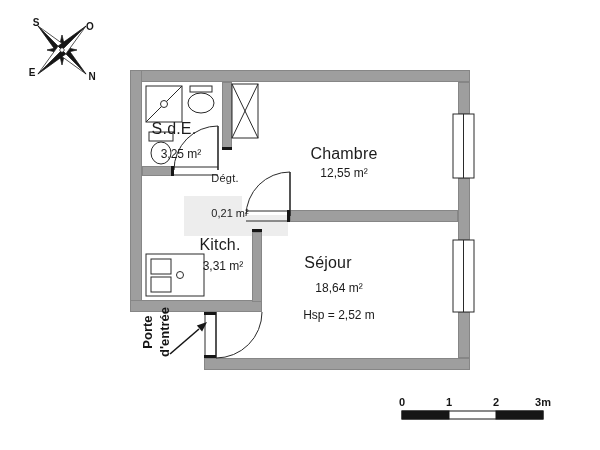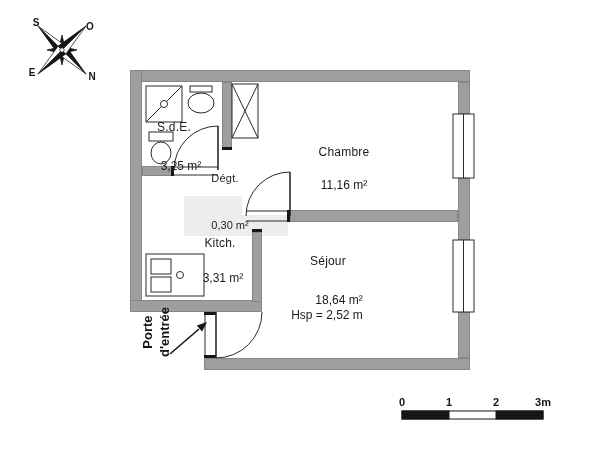--- a/index.html
+++ b/index.html
@@ -5,22 +5,22 @@
   * { margin:0; padding:0; box-sizing:border-box; }
   html,body { background:#ffffff; }
   body { font-family:"Liberation Sans","DejaVu Sans",sans-serif; color:#1b1b1b; }
   .stage { position:relative; width:600px; height:450px; background:#fff; overflow:hidden; }
 
   .watermark { position:absolute; background:#ededed; }
 
   .wall { position:absolute; background:#9e9e9e; box-shadow: inset 0 0 0 1px #868686; }
 
   .lbl { position:absolute; transform:translateX(-50%); white-space:nowrap; color:#1b1b1b; }
-  .room-name { font-size:12px; letter-spacing:.2px; }
-  .room-area { font-size:12px;margin-top:12px; }
+  .room-name { font-size:16px; letter-spacing:.2px; }
+  .room-area { font-size:12px; }
   .hsp { font-size:12px; }
 
   .entrance-label { position:absolute; left:120px; top:312px; width:80px; height:40px;
                     transform:rotate(-90deg); text-align:center; font-weight:bold;
                     font-size:13px; line-height:1.3; color:#141414; }
 
   svg.linework, svg.compass { position:absolute; }
   svg.linework { left:0; top:0; }
   svg.compass { left:10px; top:4px; }
 
@@ -160,30 +160,30 @@
     <text class="cmptxt" x="26" y="22">S</text>
     <text class="cmptxt" x="80" y="26">O</text>
     <text class="cmptxt" x="22" y="72">E</text>
     <text class="cmptxt" x="82" y="76">N</text>
   </svg>
 
   <div class="lbl room-name" style="left:174px;top:120px">S.d.E.</div>
   <div class="lbl room-area" style="left:181px;top:147px">3,25 m²</div>
 
   <div class="lbl room-name" style="left:344px;top:145px">Chambre</div>
-  <div class="lbl room-area" style="left:344px;top:166px">11,16 m²</div>
+  <div class="lbl room-area" style="left:344px;top:166px">12,55 m²</div>
 
   <div class="lbl room-name" style="left:225px;top:172px;font-size:11px">Dégt.</div>
-  <div class="lbl room-area" style="left:230px;top:207px;font-size:11px">0,30 m²</div>
+  <div class="lbl room-area" style="left:230px;top:207px;font-size:11px">0,21 m²</div>
 
   <div class="lbl room-name" style="left:220px;top:236px">Kitch.</div>
   <div class="lbl room-area" style="left:223px;top:259px">3,31 m²</div>
 
   <div class="lbl room-name" style="left:328px;top:254px">Séjour</div>
   <div class="lbl room-area" style="left:339px;top:281px">18,64 m²</div>
-  <div class="lbl hsp" style="left:327px;top:308px">Hsp = 2,52 m</div>
+  <div class="lbl hsp" style="left:339px;top:308px">Hsp = 2,52 m</div>
 
   <div class="entrance-label">
     <div>Porte</div>
     <div>d'entrée</div>
   </div>
 
 </div>
 
 </body></html>

